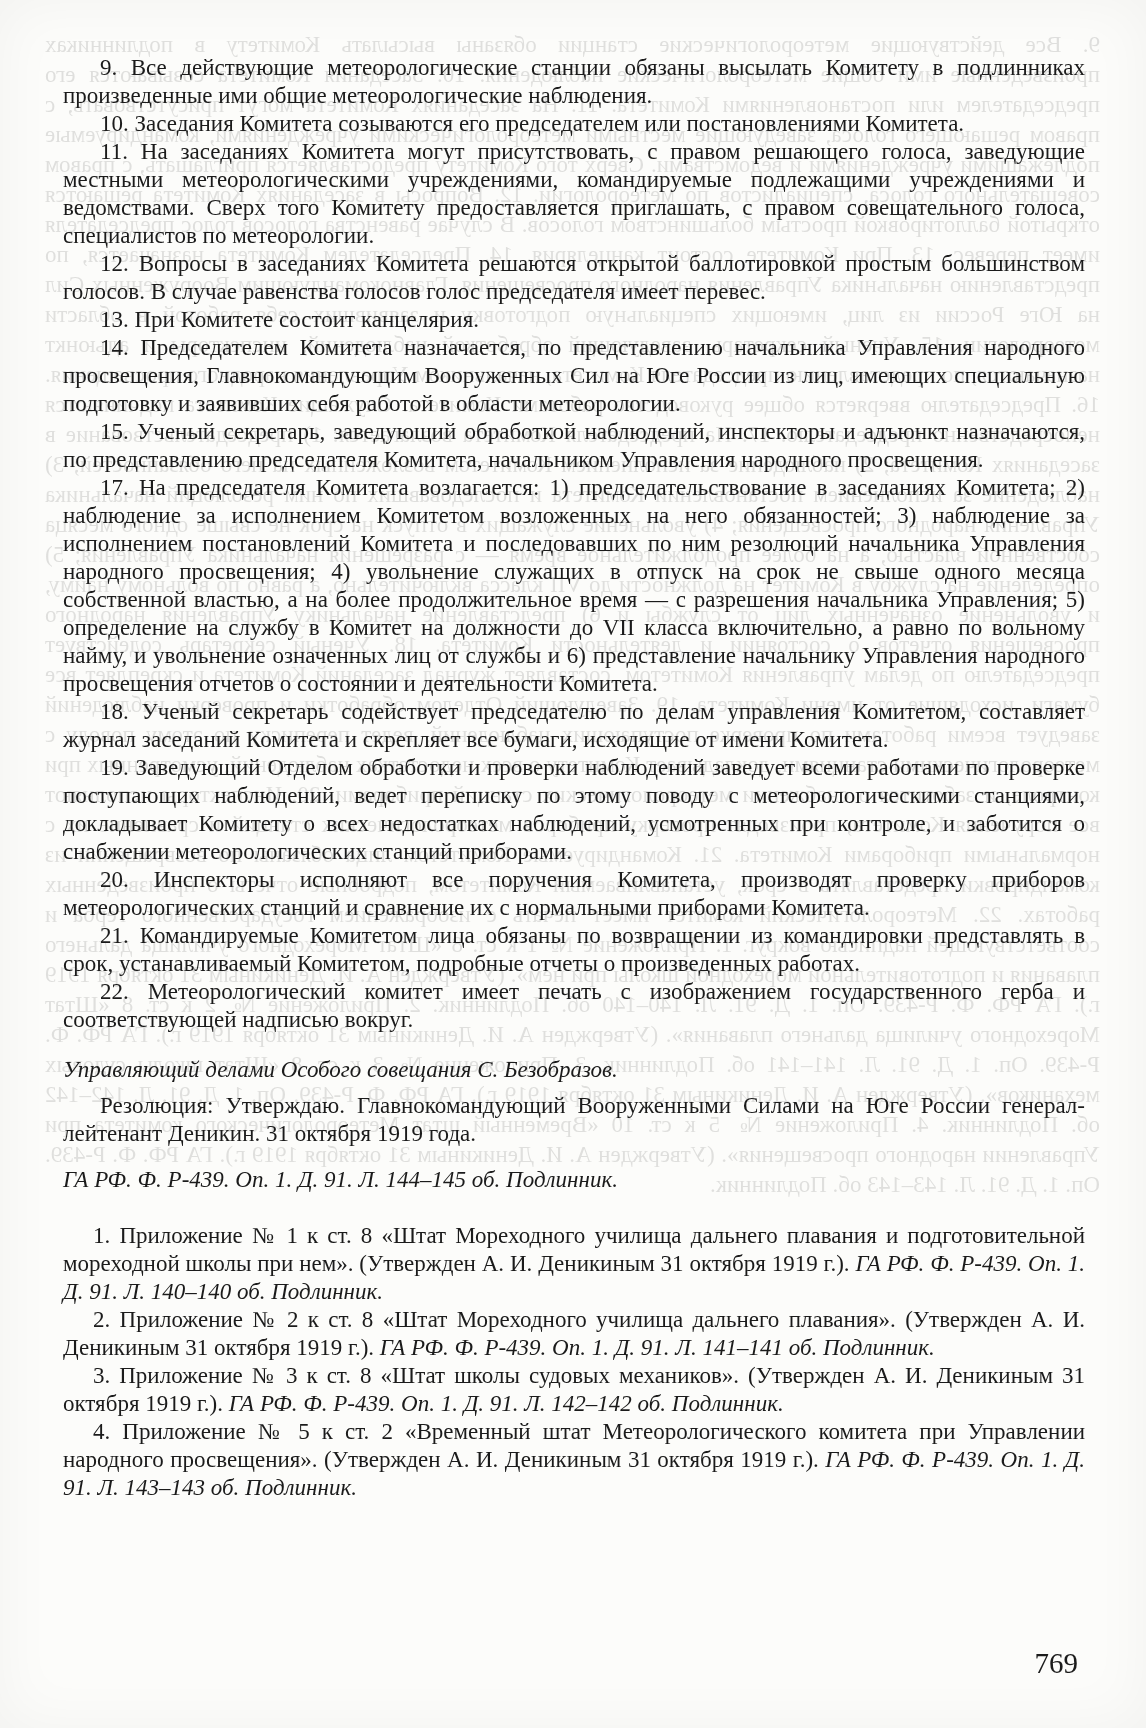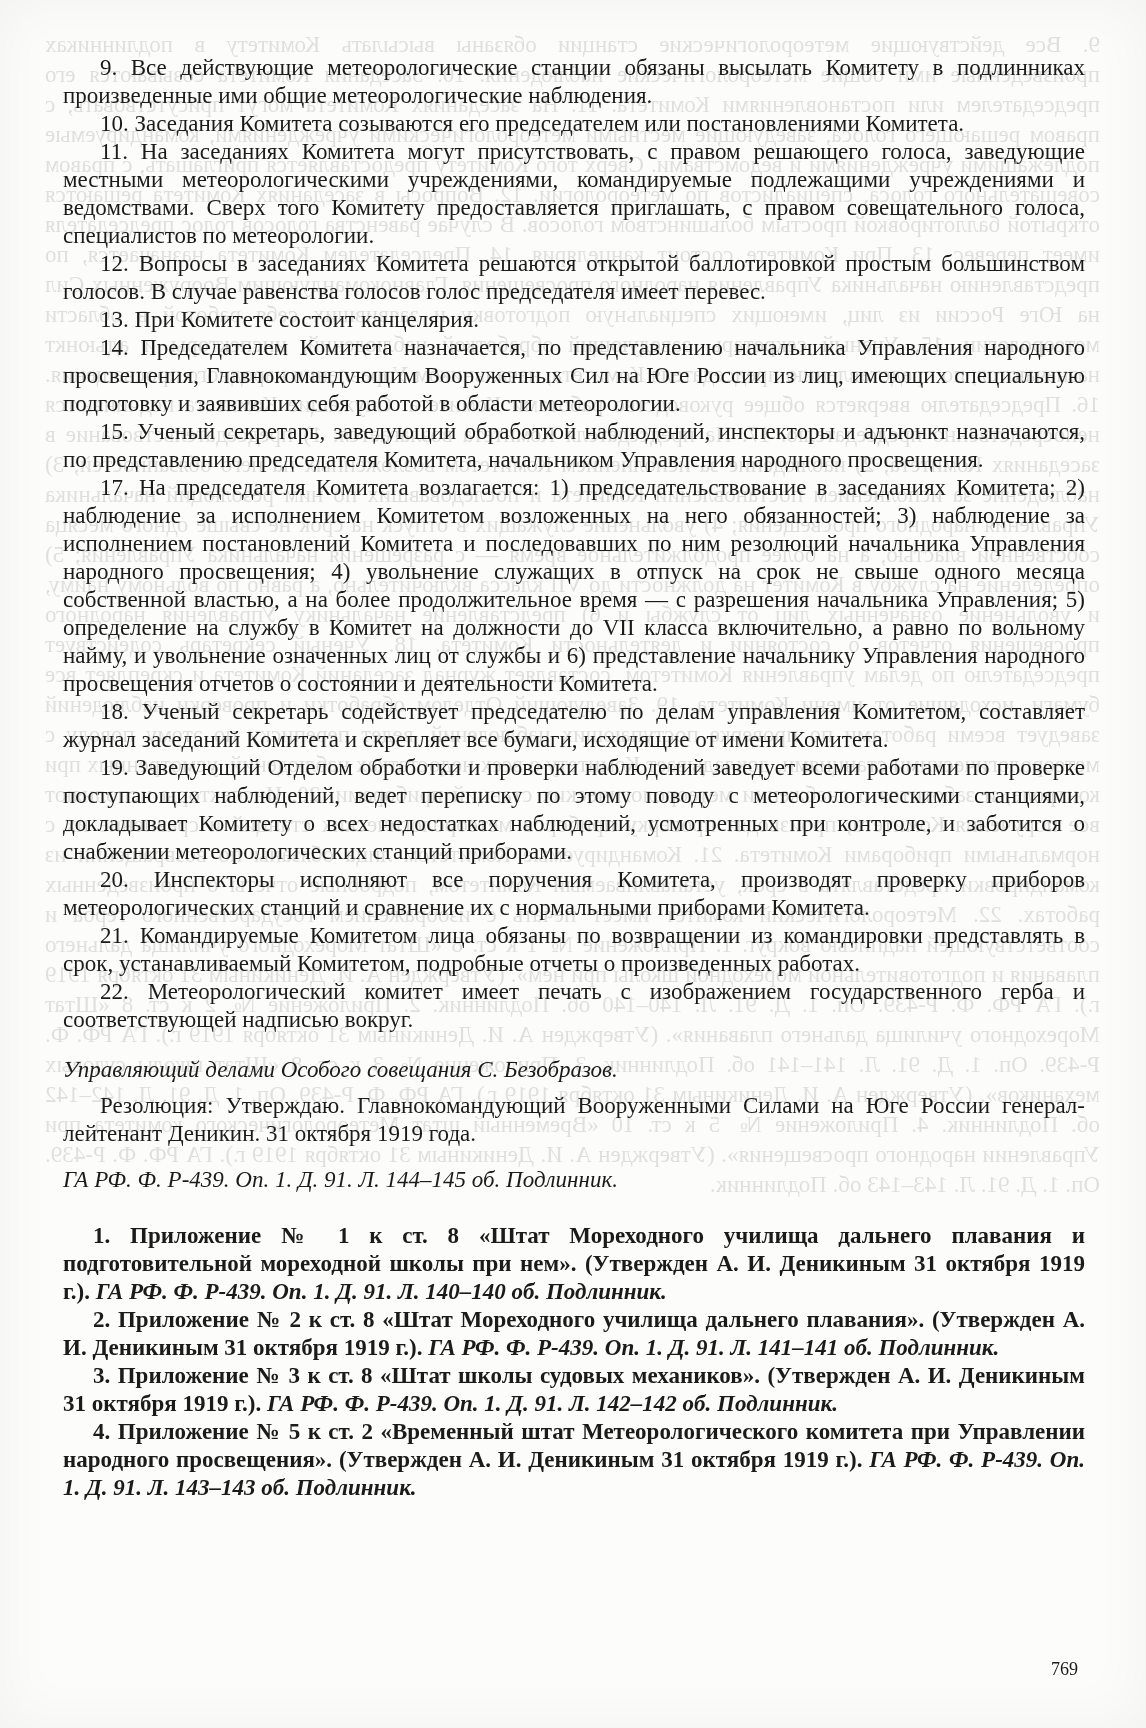--- a/index.html
+++ b/index.html
@@ -46,26 +46,26 @@
     font-style: italic;
   }
   p.resolution { margin-top: 8px; text-indent: 37px; }
   p.archive {
     margin-top: 18px;
     text-indent: 0;
     text-align: left;
     font-style: italic;
   }
   .notes { margin-top: 28px; }
-  p.note { text-indent: 30px; font-weight: bold; }
+  p.note { text-indent: 30px; }
   .note .ref { font-style: italic; }
   .pageno {
     position: absolute;
     right: 68px; bottom: 48px;
-    font-size: 18px;
+    font-size: 29px;
     font-family: "Liberation Serif", serif;
     color: #1b1b1b;
   }
 </style>
 </head>
 <body>
 
 <div class="page">
 
   <div class="bleed">9. Все действующие метеорологические станции обязаны высылать Комитету в подлинниках произведенные ими общие метеорологические наблюдения. 10. Заседания Комитета созываются его председателем или постановлениями Комитета. 11. На заседаниях Комитета могут присутствовать, с правом решающего голоса, заведующие местными метеорологическими учреждениями, командируемые подлежащими учреждениями и ведомствами. Сверх того Комитету предоставляется приглашать, с правом совещательного голоса, специалистов по метеорологии. 12. Вопросы в заседаниях Комитета решаются открытой баллотировкой простым большинством голосов. В случае равенства голосов голос председателя имеет перевес. 13. При Комитете состоит канцелярия. 14. Председателем Комитета назначается, по представлению начальника Управления народного просвещения, Главнокомандующим Вооруженных Сил на Юге России из лиц, имеющих специальную подготовку и заявивших себя работой в области метеорологии. 15. Ученый секретарь, заведующий обработкой наблюдений, инспекторы и адъюнкт назначаются, по представлению председателя Комитета, начальником Управления народного просвещения. 16. Председателю вверяется общее руководство работами Комитета. Служащие Комитета подчиняются непосредственно председателю. 17. На председателя Комитета возлагается: 1) председательствование в заседаниях Комитета; 2) наблюдение за исполнением Комитетом возложенных на него обязанностей; 3) наблюдение за исполнением постановлений Комитета и последовавших по ним резолюций начальника Управления народного просвещения; 4) увольнение служащих в отпуск на срок не свыше одного месяца собственной властью, а на более продолжительное время — с разрешения начальника Управления; 5) определение на службу в Комитет на должности до VII класса включительно, а равно по вольному найму, и увольнение означенных лиц от службы и 6) представление начальнику Управления народного просвещения отчетов о состоянии и деятельности Комитета. 18. Ученый секретарь содействует председателю по делам управления Комитетом, составляет журнал заседаний Комитета и скрепляет все бумаги, исходящие от имени Комитета. 19. Заведующий Отделом обработки и проверки наблюдений заведует всеми работами по проверке поступающих наблюдений, ведет переписку по этому поводу с метеорологическими станциями, докладывает Комитету о всех недостатках наблюдений, усмотренных при контроле, и заботится о снабжении метеорологических станций приборами. 20. Инспекторы исполняют все поручения Комитета, производят проверку приборов метеорологических станций и сравнение их с нормальными приборами Комитета. 21. Командируемые Комитетом лица обязаны по возвращении из командировки представлять в срок, устанавливаемый Комитетом, подробные отчеты о произведенных работах. 22. Метеорологический комитет имеет печать с изображением государственного герба и соответствующей надписью вокруг. 1. Приложение № 1 к ст. 8 «Штат Мореходного училища дальнего плавания и подготовительной мореходной школы при нем». (Утвержден А. И. Деникиным 31 октября 1919 г.). ГА РФ. Ф. Р-439. Оп. 1. Д. 91. Л. 140–140 об. Подлинник. 2. Приложение № 2 к ст. 8 «Штат Мореходного училища дальнего плавания». (Утвержден А. И. Деникиным 31 октября 1919 г.). ГА РФ. Ф. Р-439. Оп. 1. Д. 91. Л. 141–141 об. Подлинник. 3. Приложение № 3 к ст. 8 «Штат школы судовых механиков». (Утвержден А. И. Деникиным 31 октября 1919 г.). ГА РФ. Ф. Р-439. Оп. 1. Д. 91. Л. 142–142 об. Подлинник. 4. Приложение № 5 к ст. 10 «Временный штат Метеорологического комитета при Управлении народного просвещения». (Утвержден А. И. Деникиным 31 октября 1919 г.). ГА РФ. Ф. Р-439. Оп. 1. Д. 91. Л. 143–143 об. Подлинник.</div>

